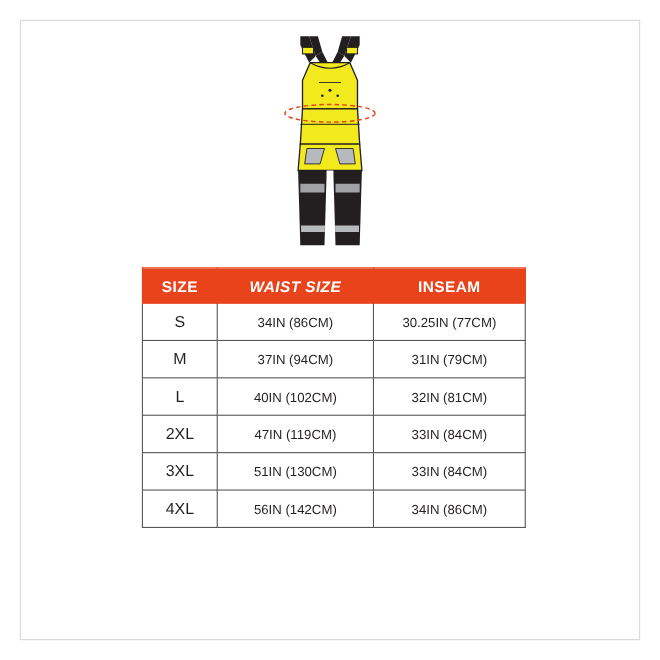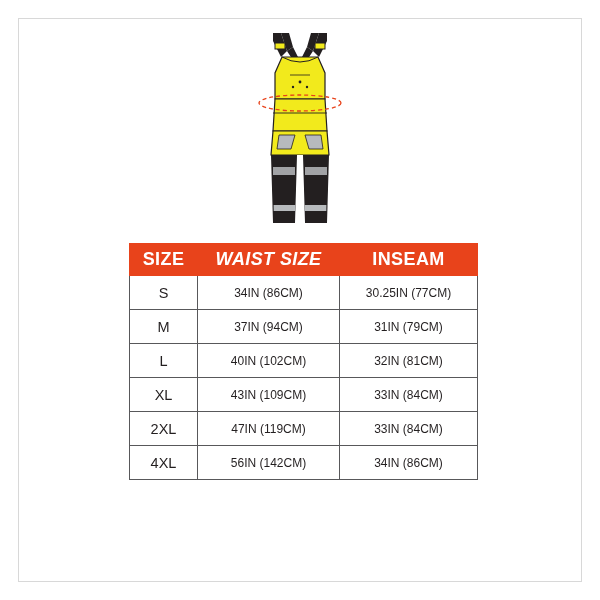--- a/index.html
+++ b/index.html
@@ -53,21 +53,21 @@
   .size-table th,
   .size-table td {
     border: 1px solid #58585a;
     text-align: center;
     vertical-align: middle;
     box-sizing: border-box;
   }
   .size-table thead th {
     background: #e8431b;
     color: #ffffff;
-    font-size: 18px;
+    font-size: 14px;
     font-weight: bold;
     letter-spacing: 0.4px;
     height: 32px;
     border-color: #e8431b;
     text-transform: uppercase;
   }
   .size-table thead th.col-size { width: 68px; }
   .size-table thead th.col-waist { width: 142px; font-style: italic; }
   .size-table thead th.col-inseam { width: 138px; }
   .size-table tbody td {
@@ -146,27 +146,27 @@
           <td class="cell-size">M</td>
           <td>37IN (94CM)</td>
           <td>31IN (79CM)</td>
         </tr>
         <tr>
           <td class="cell-size">L</td>
           <td>40IN (102CM)</td>
           <td>32IN (81CM)</td>
         </tr>
         <tr>
-          <td class="cell-size">XL</td>
-          <td>43IN (109CM)</td>
+          <td class="cell-size">2XL</td>
+          <td>47IN (119CM)</td>
           <td>33IN (84CM)</td>
         </tr>
         <tr>
-          <td class="cell-size">2XL</td>
-          <td>47IN (119CM)</td>
+          <td class="cell-size">3XL</td>
+          <td>51IN (130CM)</td>
           <td>33IN (84CM)</td>
         </tr>
         <tr>
           <td class="cell-size">4XL</td>
           <td>56IN (142CM)</td>
           <td>34IN (86CM)</td>
         </tr>
       </tbody>
     </table>
 

